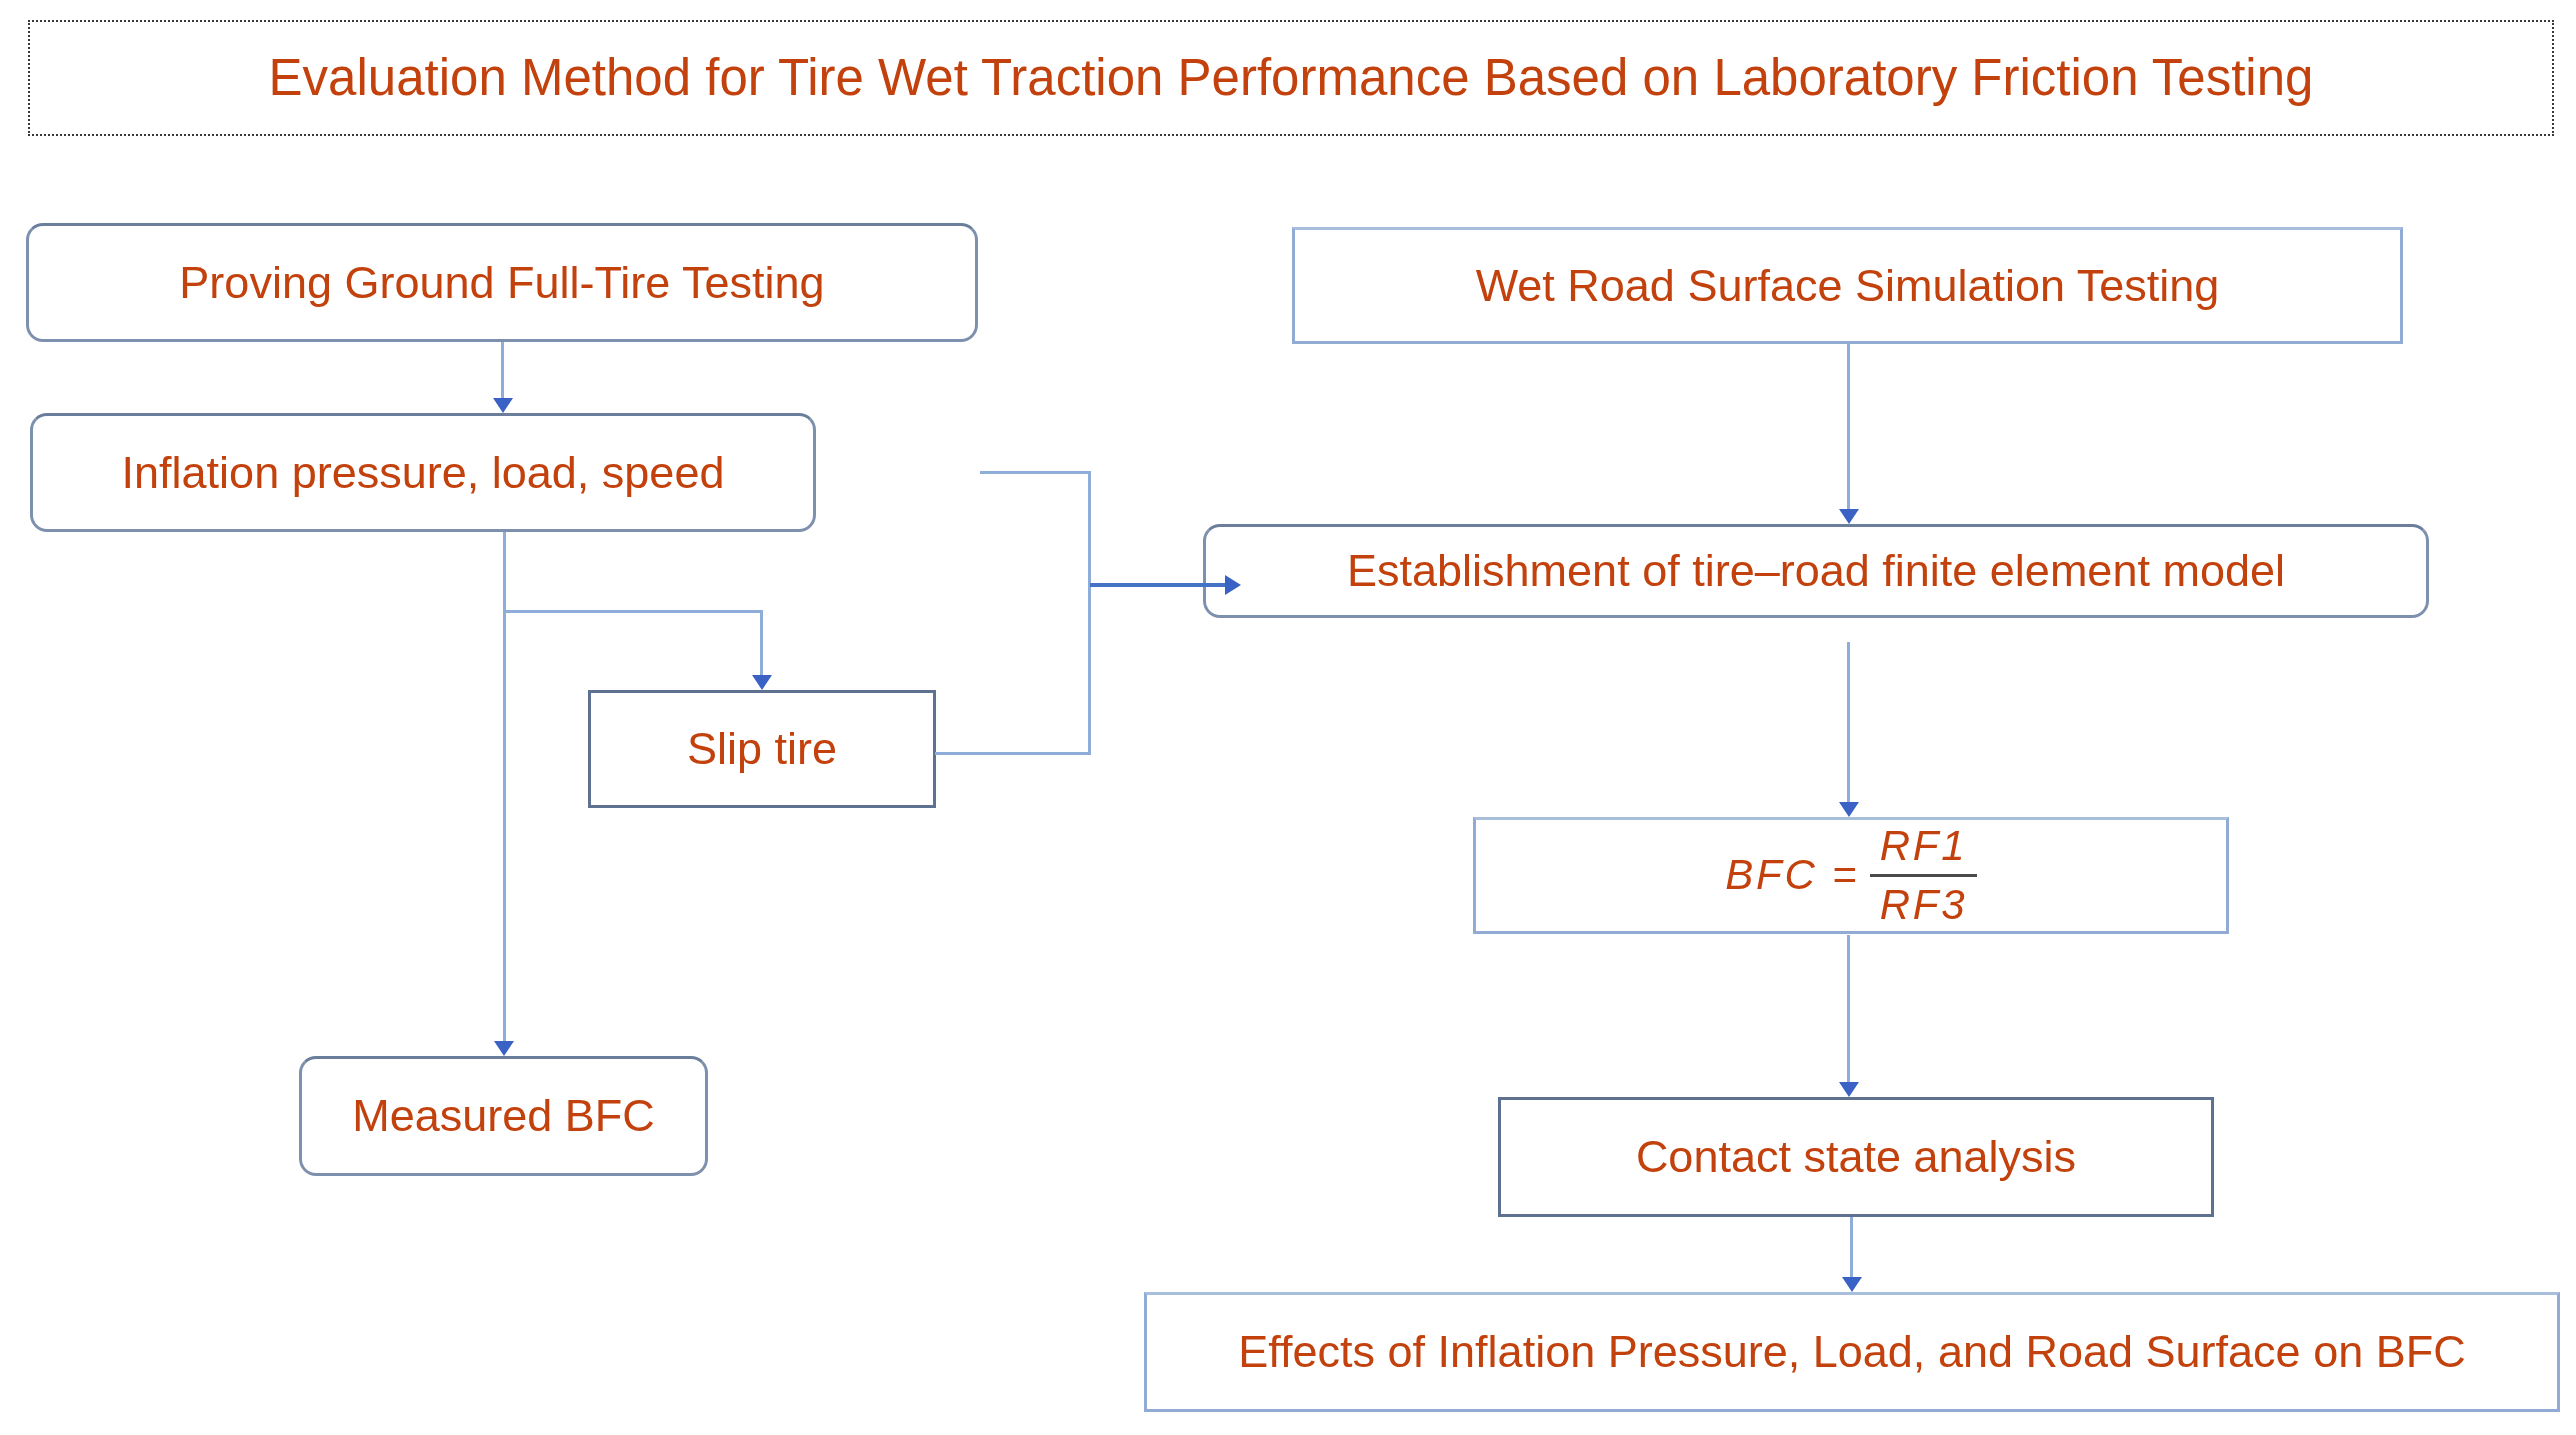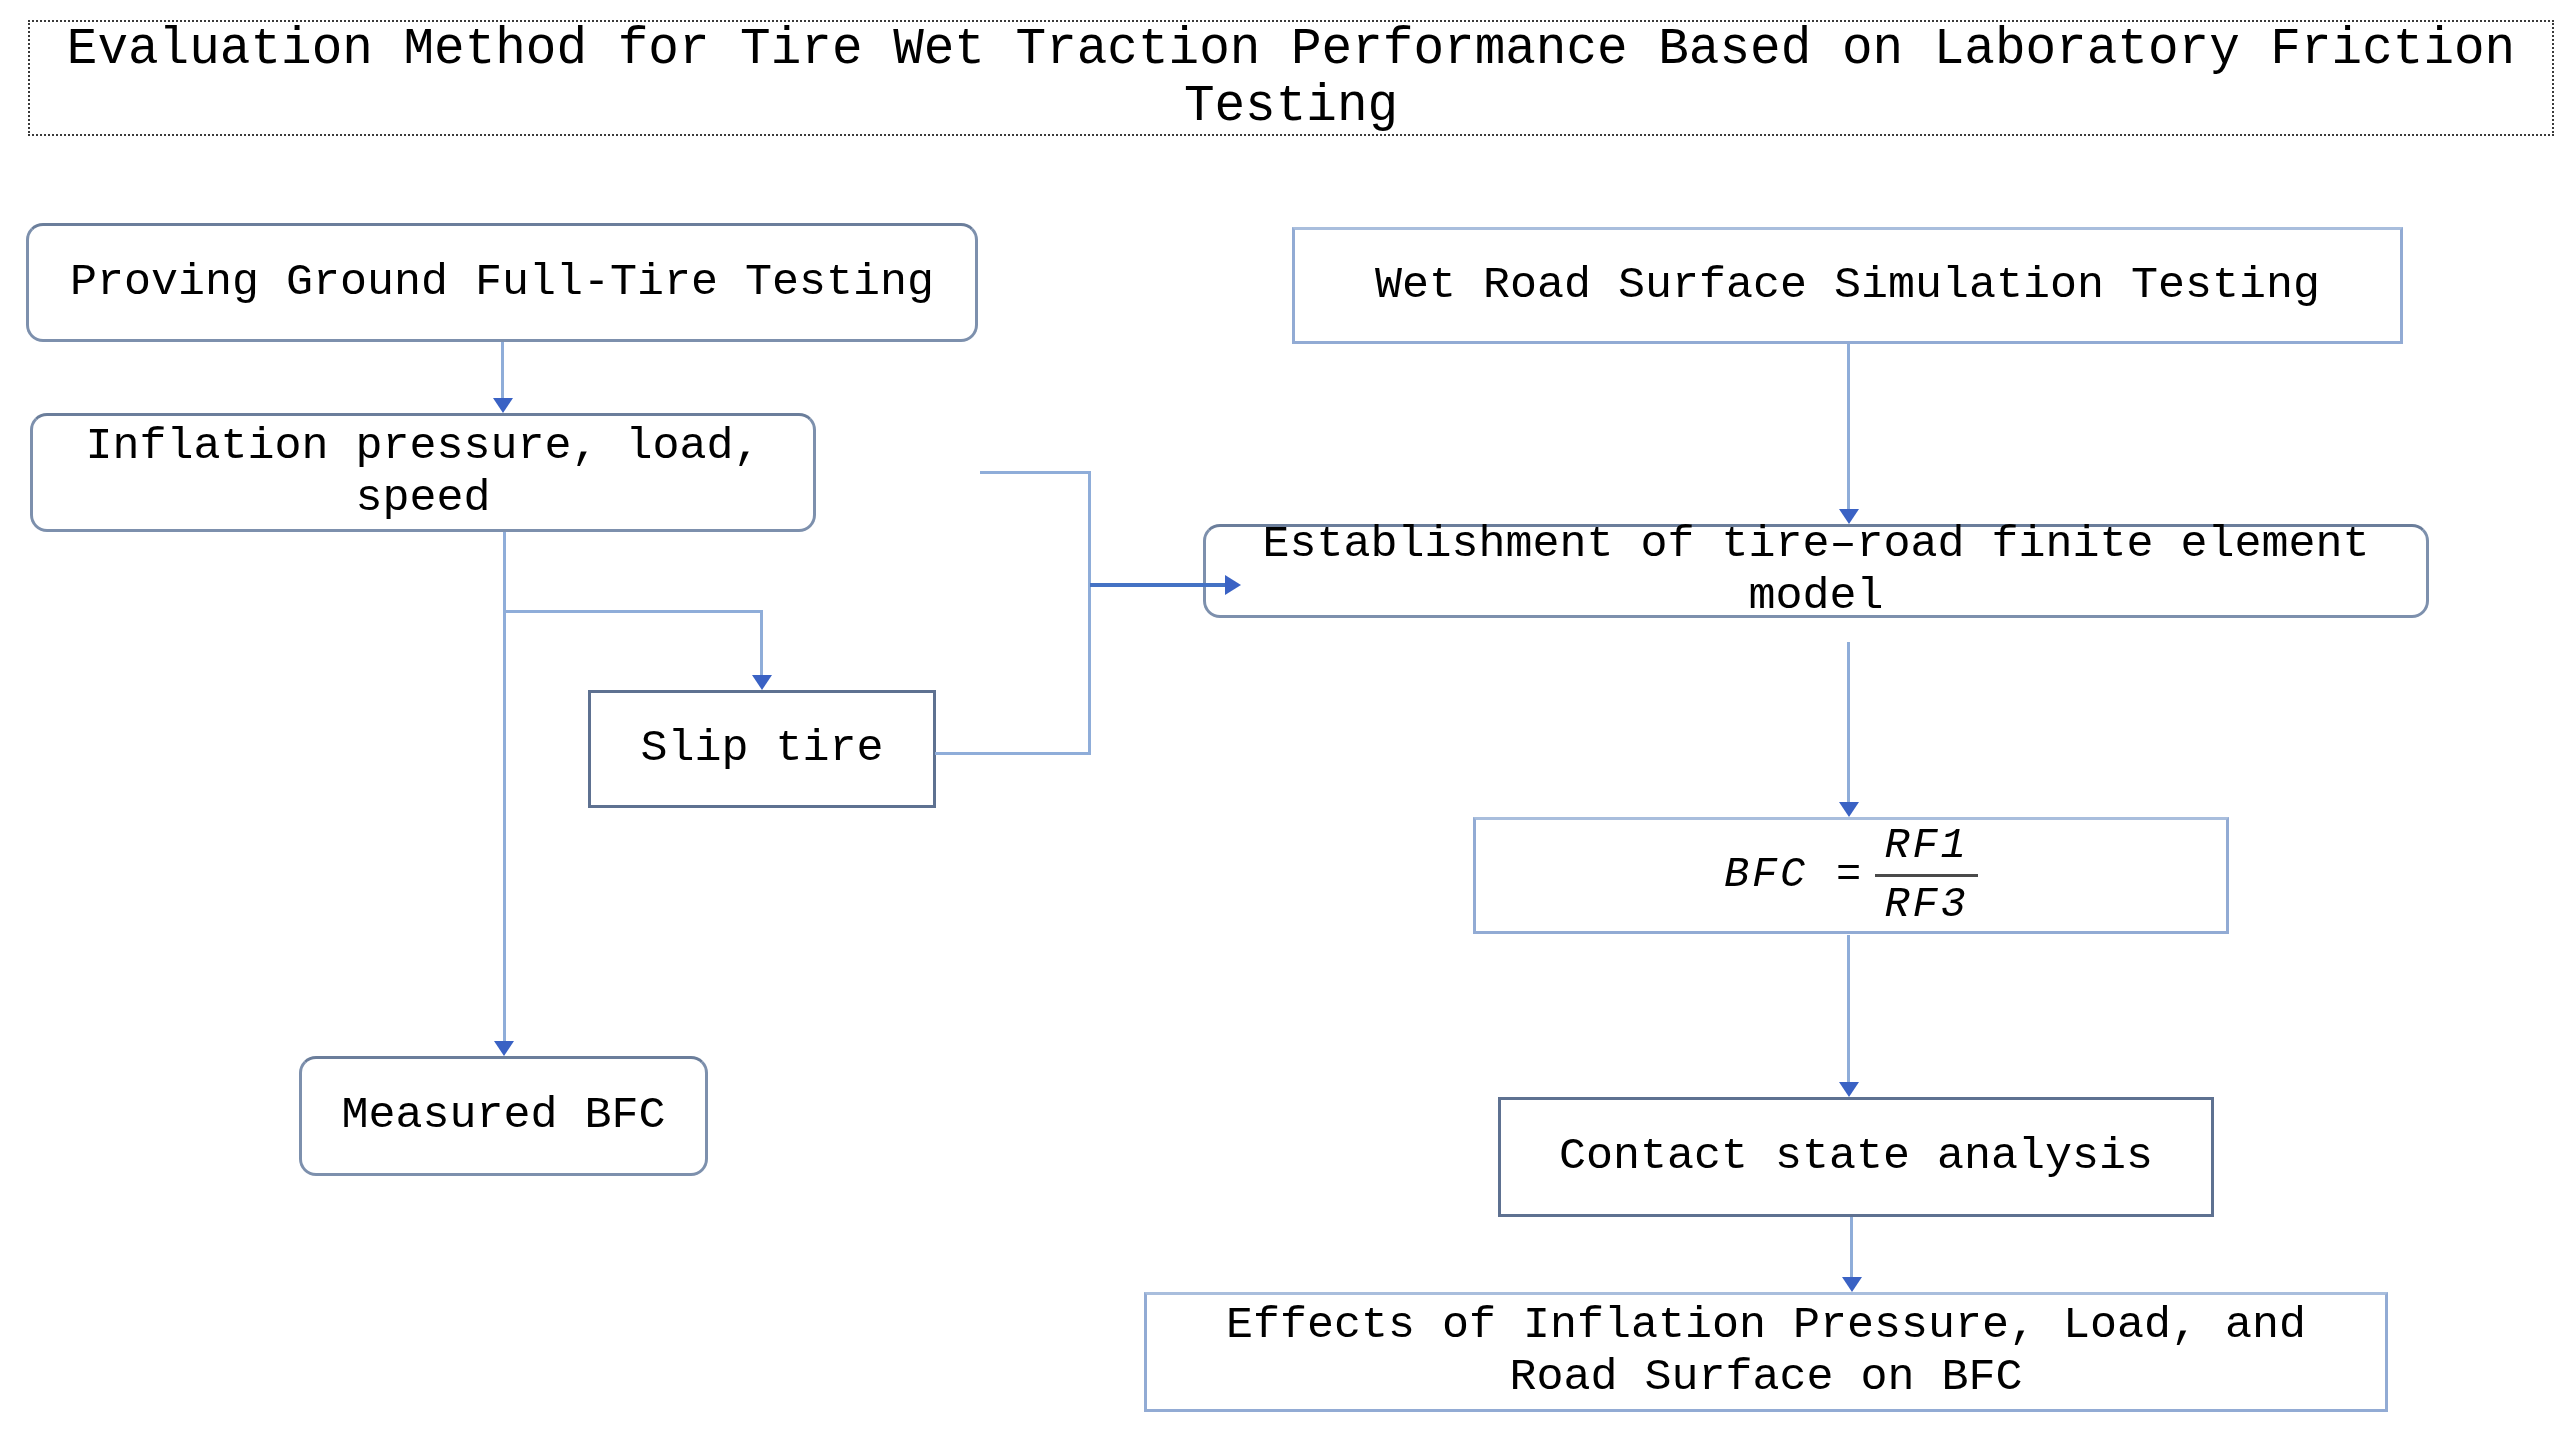--- a/index.html
+++ b/index.html
@@ -5,22 +5,22 @@
   html, body {
     margin: 0;
     padding: 0;
     background: #ffffff;
   }
   #canvas {
     position: relative;
     width: 2576px;
     height: 1435px;
     background: #ffffff;
-    font-family: Liberation Mono, monospace;
-    color: #000000;
+    font-family: Liberation Sans, sans-serif;
+    color: #c2410c;
     overflow: hidden;
   }
   .box {
     position: absolute;
     box-sizing: border-box;
     background: #ffffff;
     border: 3.7px solid #7d90ad;
     display: flex;
     align-items: center;
     justify-content: center;
@@ -125,21 +125,21 @@
         <span class="num">RF1</span>
         <span class="den">RF3</span>
       </span>
     </div>
   </div>
 
   <div class="box b-dark" style="left:1498px; top:1097px; width:716px; height:120px;">
     <span>Contact state analysis</span>
   </div>
 
-  <div class="box b-light" style="left:1144px; top:1292px; width:1244px; height:120px;">
+  <div class="box b-light" style="left:1144px; top:1292px; width:1416px; height:120px;">
     <span>Effects of Inflation Pressure, Load, and Road Surface on BFC</span>
   </div>
 
   <div class="line" style="left:501px; top:342px; width:2.8px; height:58px;"></div>
   <div class="arrow-down" style="left:493px; top:398px;"></div>
 
   <div class="line" style="left:503px; top:532px; width:2.8px; height:513px;"></div>
   <div class="arrow-down" style="left:494px; top:1041px;"></div>
 
   <div class="line" style="left:504px; top:610px; width:259px; height:2.8px;"></div>

